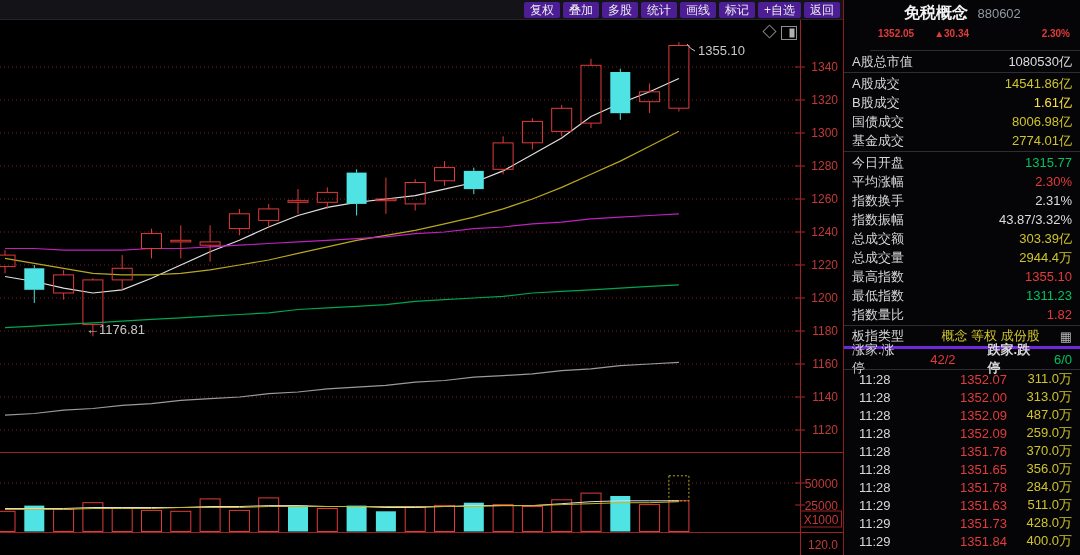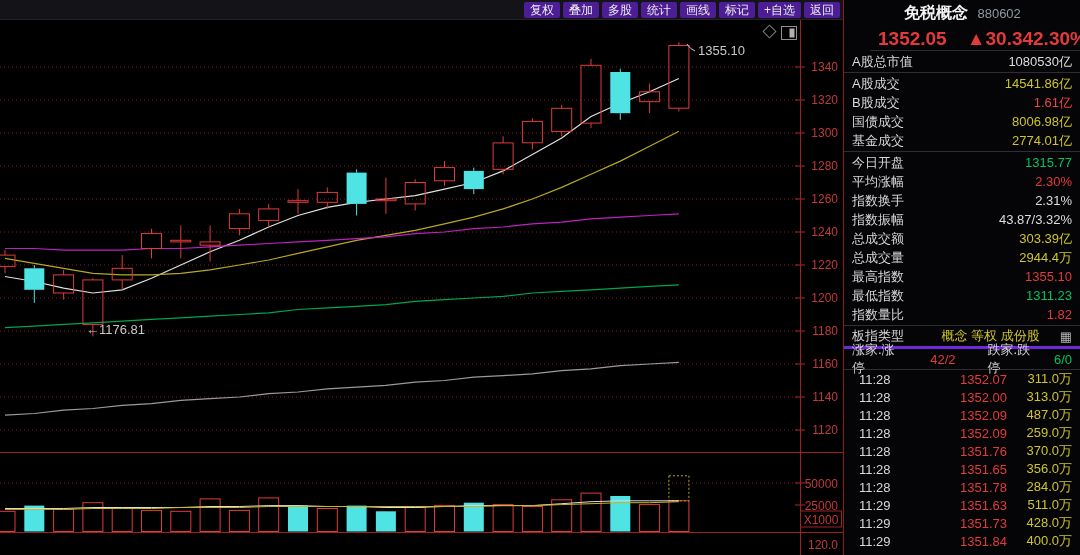--- a/index.html
+++ b/index.html
@@ -15,33 +15,33 @@
   .tb-btn{background:#4c1d95;color:#ececec;font-size:12px;line-height:16px;padding:0 6px;
           border-radius:2px;cursor:pointer;white-space:nowrap;}
   
   .panel{position:absolute;left:843px;top:0;width:237px;height:555px;background:#050507;
          border-left:1px solid #8a1c1c;box-sizing:border-box;color:#d8d8d8;z-index:6;overflow:hidden;}
   .p-head{border-bottom:1px solid #2d2d32;height:51px;box-sizing:border-box;margin-left:26px;}
   .p-name-row{padding:3px 0 0 34px;}
   .p-name{font-size:16px;font-weight:bold;color:#f2f2f2;}
   .p-code{font-size:13px;color:#8f9aa3;margin-left:5px;}
   .p-price-row{display:flex;padding:4px 10px 0 8px;font-weight:bold;
-               font-size:19px;color:#e23b3b;}
+               font-size:10px;color:#e23b3b;}
   .p-chg{margin-left:20px;}
   .p-pct{margin-left:auto;}
   .sec{border-bottom:1px solid #2d2d32;padding:1px 0;}
   .row{display:flex;align-items:center;padding:0 8px;font-size:13px;height:19px;gap:16px;}
   .row .lbl{color:#d8d8d8;}
   .row .val{margin-left:auto;}
   .board{height:20px;border-bottom:3px solid #6d28d9;text-align:center;}
   .board-vals{margin-left:auto;color:#cfc42a;cursor:pointer;}
   .grid-ic{margin-left:4px;color:#b0b0b0;font-size:13px;cursor:pointer;}
   .adv{height:20px;border-bottom:1px solid #2d2d32;}
   .adv .v1{color:#e23b3b;margin-left:12px;}
-  .adv .l2{margin-left:16px;}
+  .adv .l2{margin-left:16px;font-weight:bold;}
   .adv .v2{color:#00c25e;margin-left:auto;}
   .tickrow{display:grid;grid-template-columns:52px 96px auto;align-items:center;
            padding:0 8px 0 15px;font-size:13px;height:18px;}
   .tickrow .t{color:#d8d8d8;}
   .tickrow .p{color:#e23b3b;text-align:right;}
   .tickrow .v{color:#cfc42a;text-align:right;}
 </style>
 </head>
 <body>
 
@@ -306,21 +306,21 @@
             <span class="val" style="color:#dcdcdc">1080530亿</span>
           </div>
         </div>
         <div class="sec">
           <div class="row">
             <span class="lbl">A股成交</span>
             <span class="val" style="color:#cfc42a">14541.86亿</span>
           </div>
           <div class="row">
             <span class="lbl">B股成交</span>
-            <span class="val" style="color:#ef4444">1.61亿</span>
+            <span class="val" style="color:#fde047">1.61亿</span>
           </div>
           <div class="row">
             <span class="lbl">国债成交</span>
             <span class="val" style="color:#cfc42a">8006.98亿</span>
           </div>
           <div class="row">
             <span class="lbl">基金成交</span>
             <span class="val" style="color:#cfc42a">2774.01亿</span>
           </div>
         </div>

